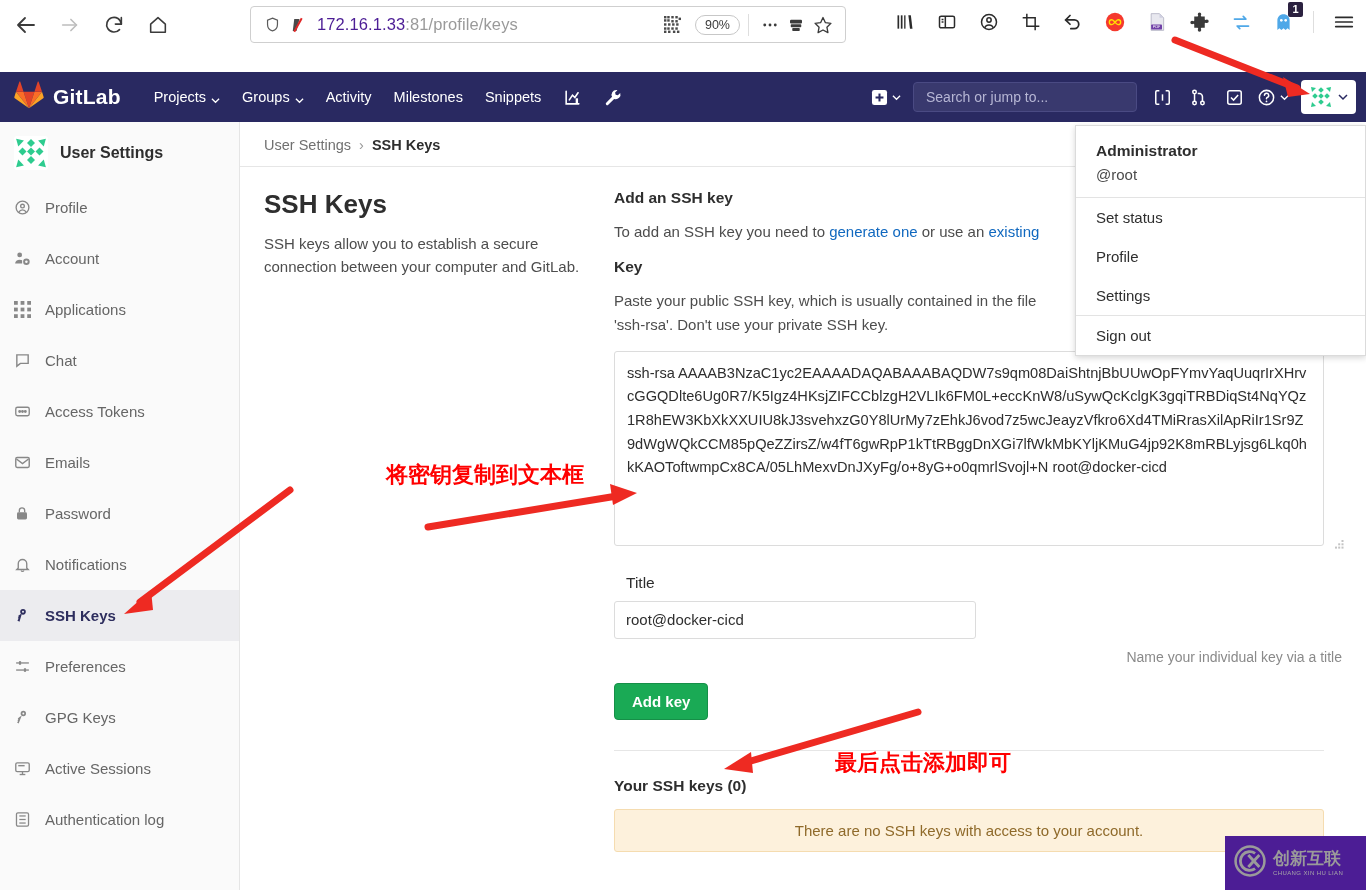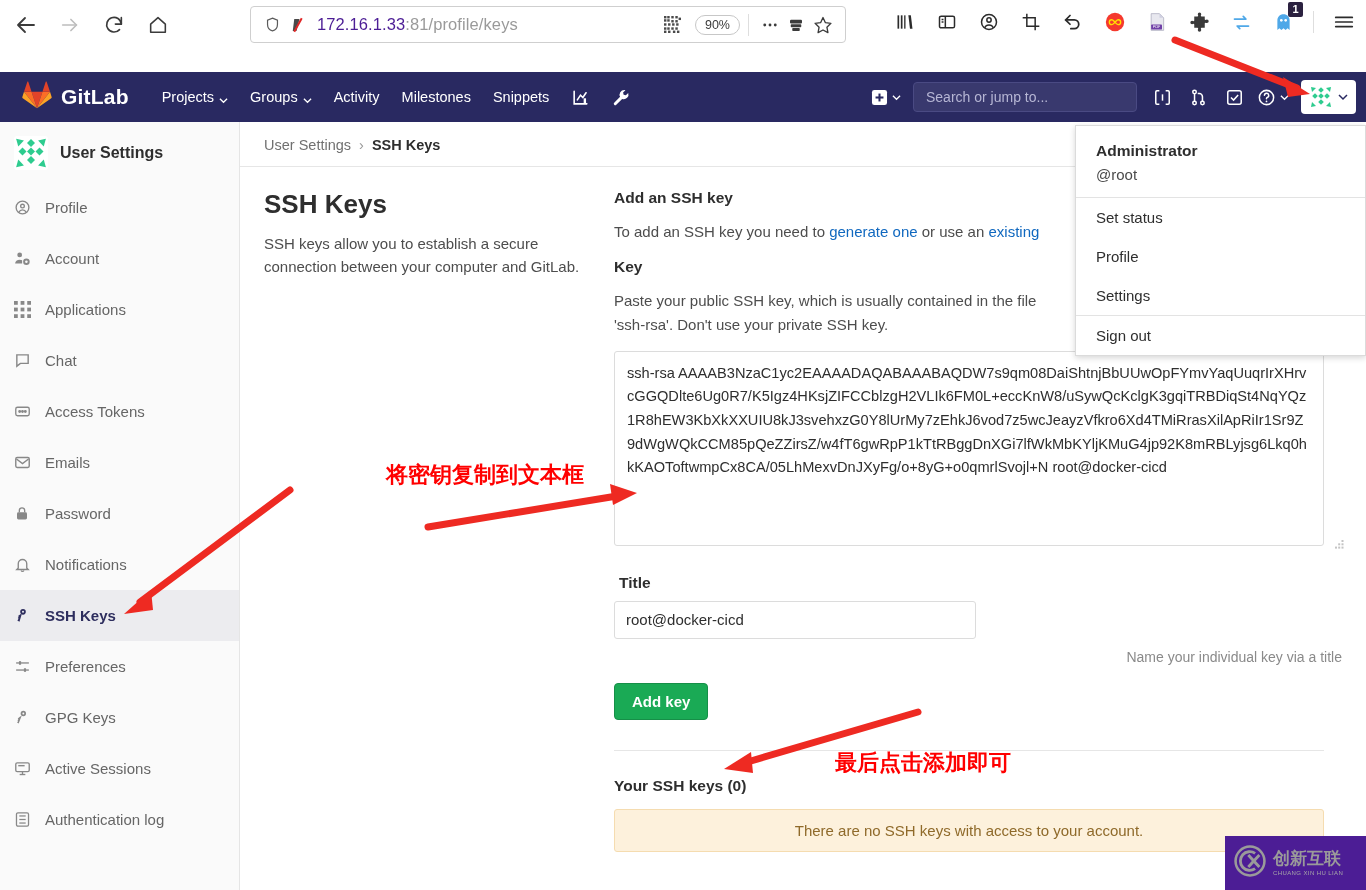--- a/index.html
+++ b/index.html
@@ -63,21 +63,21 @@
     border-radius: 2px; padding: 0 2px; font-weight: bold;
   }
 
   
   #gl-navbar {
     position: absolute; left: 0; top: 72px; width: 1366px; height: 50px;
     background: #292961;
     display: flex; align-items: center;
     color: #fff;
   }
-  #gl-logo-wrap { display: flex; align-items: center; padding-left: 22px; gap: 9px; }
+  #gl-logo-wrap { display: flex; align-items: center; padding-left: 14px; gap: 9px; }
   #gl-logo-text { font-size: 21px; font-weight: bold; letter-spacing: 0.2px; color:#fff; }
   #gl-mainmenu { display: flex; align-items: center; gap: 0px; margin-left: 22px; }
   #gl-mainmenu .mi {
     font-size: 14.5px; color: #fff; padding: 6px 11px;
     display: flex; align-items: flex-end; gap: 5px; cursor: pointer;
     white-space: nowrap;
   }
 
   #gl-right { position: absolute; right: 10px; top: 0; height: 50px; display: flex; align-items: center; gap: 2px; }
   .gl-icon-btn {
@@ -179,21 +179,21 @@
     font-size: 14.6px; line-height: 1.62;
     color: #2e2e2e; resize: none; outline: none;
     overflow: hidden; white-space: pre-wrap; word-break: break-all;
     background: #fff;
   }
   #resize-grip {
     position: absolute; width: 10px; height: 10px;
     right: 21px; margin-top: -14px;
   }
 
-  .field-label { font-size: 15.5px; font-weight: bold; color: #2e2e2e; margin: 24px 0 9px 5px; }
+  .field-label { font-size: 15.5px; font-weight: normal; color: #2e2e2e; margin: 24px 0 9px 12px; }
   #title-input {
     width: 362px; height: 38px;
     border: 1px solid #dcdcdc; border-radius: 3px;
     padding: 0 11px; font-size: 15px; color: #2e2e2e;
     outline: none; font-family: "Liberation Sans", sans-serif;
   }
   #title-help { font-size: 14px; color: #8a8a8a; margin-top: 10px; text-align: right; }
 
   #add-key-btn {
     margin-top: 18px;

